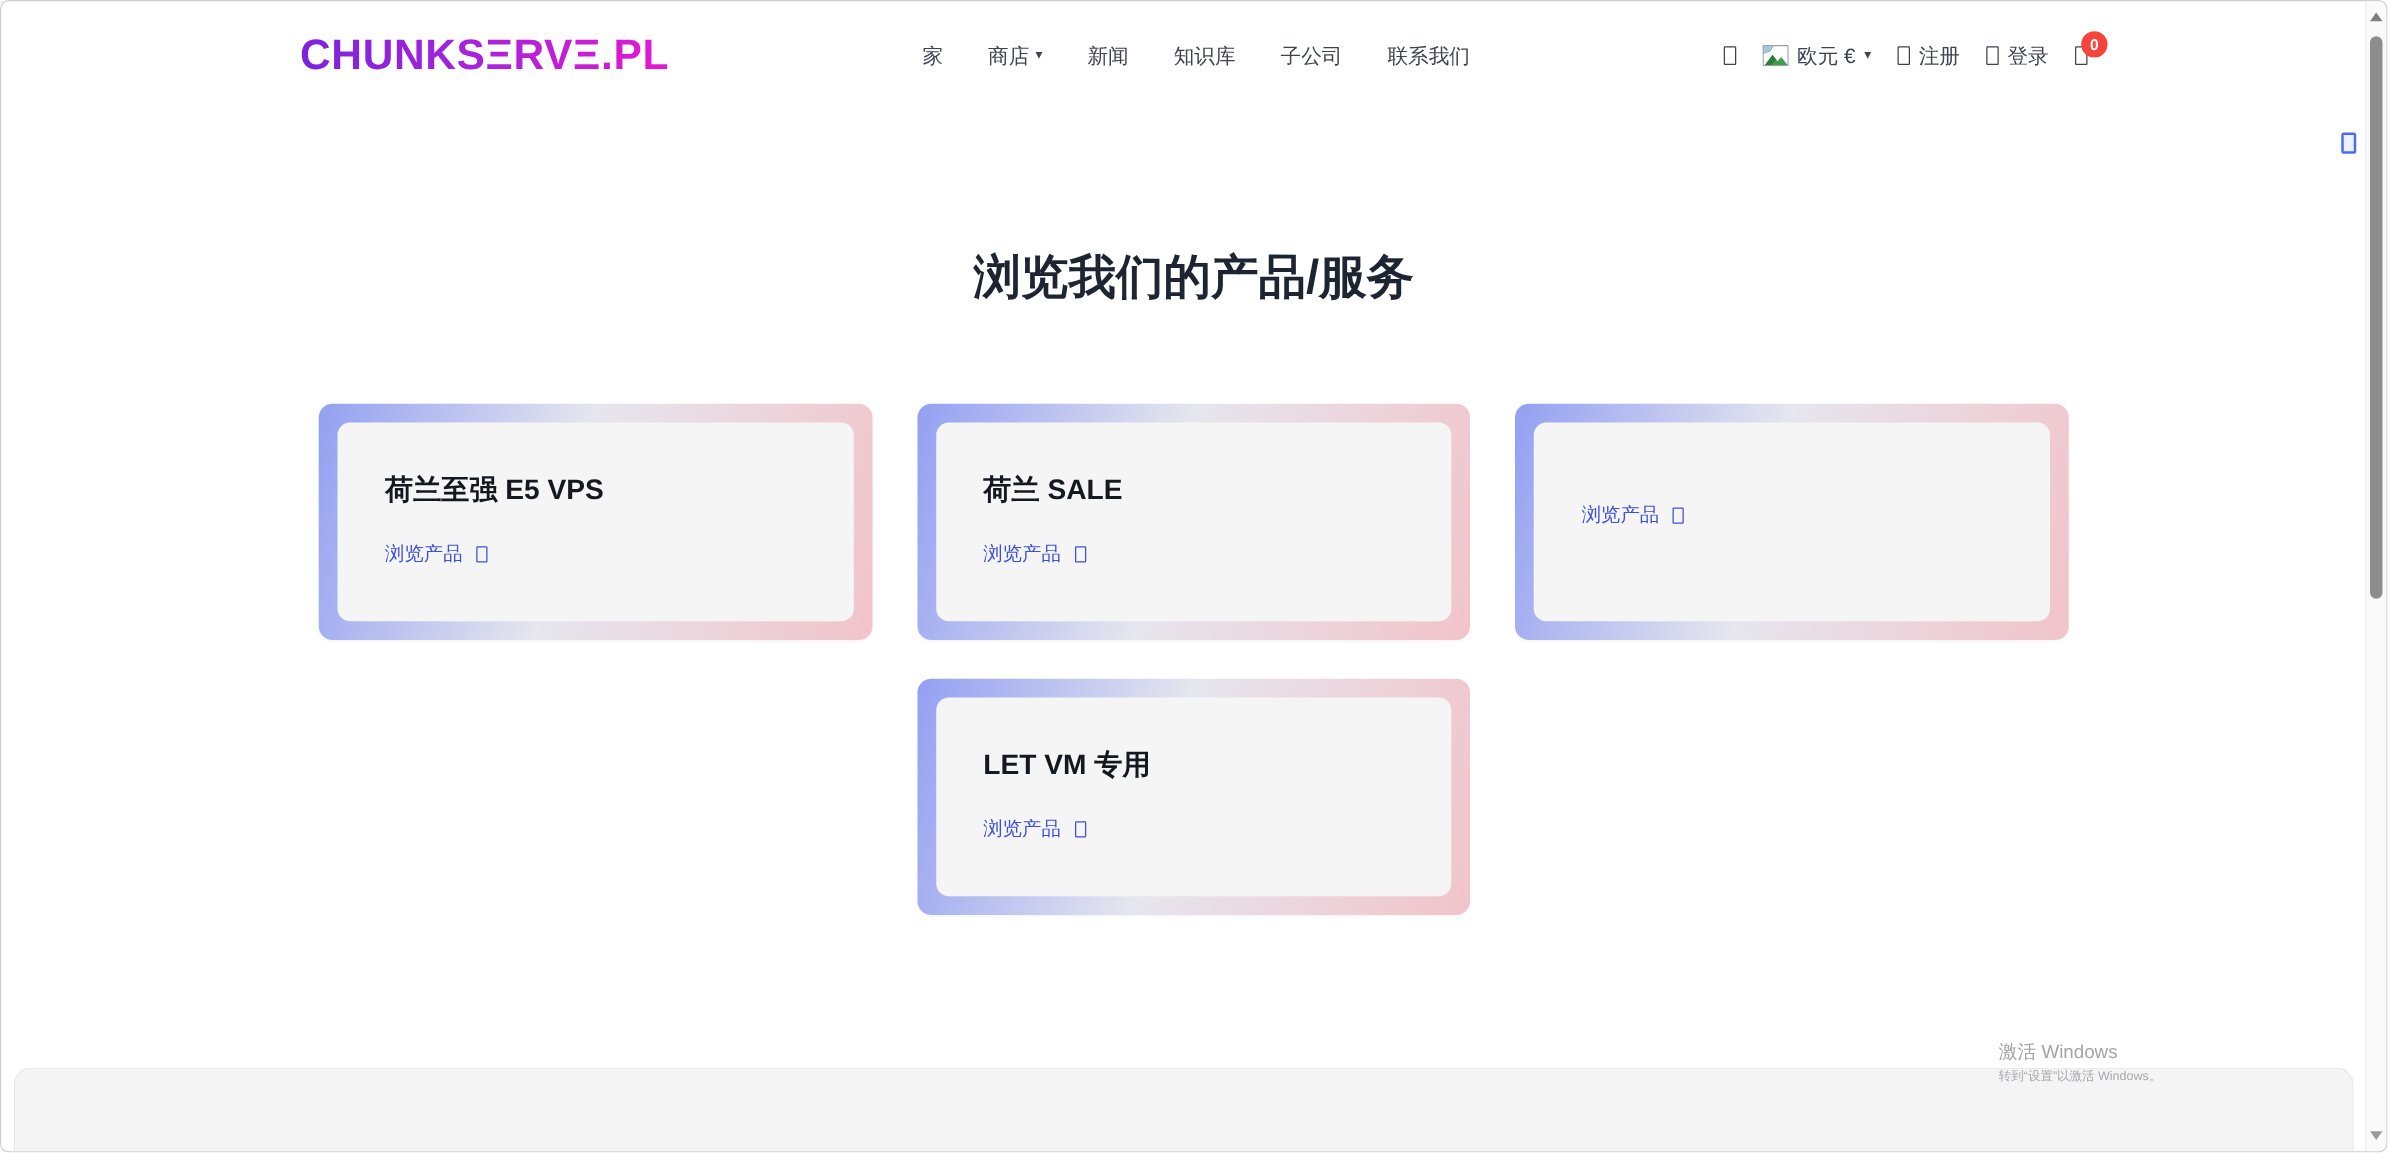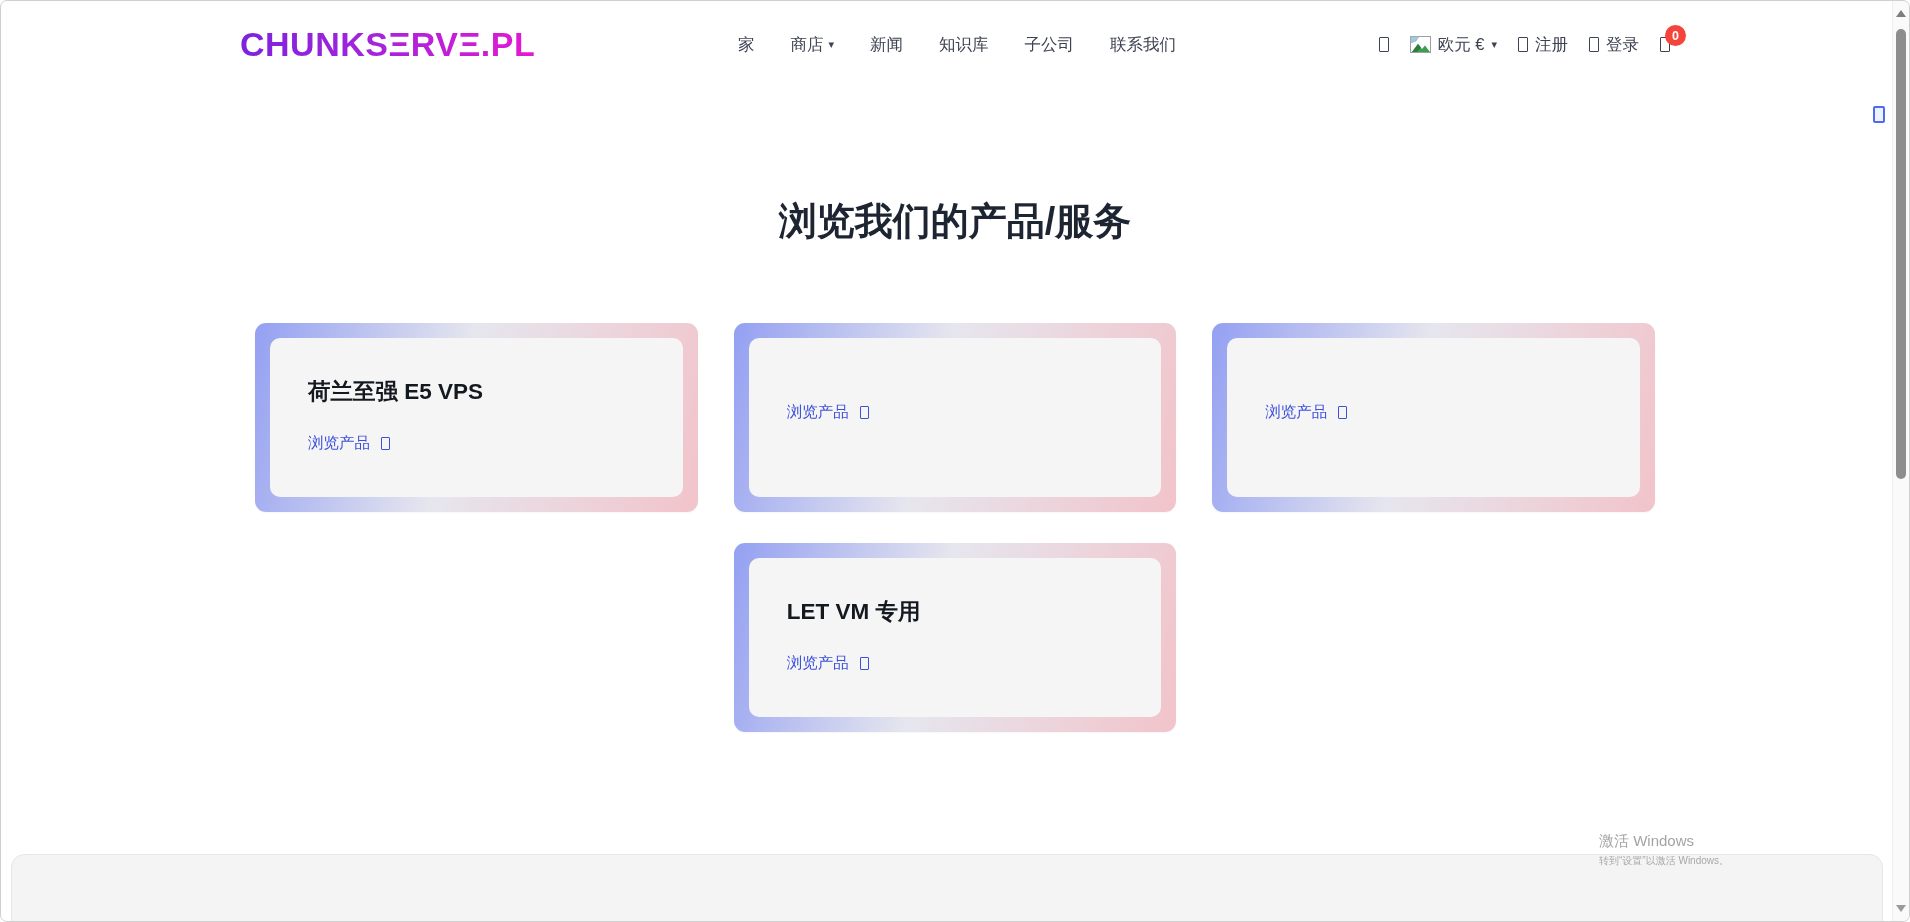--- a/index.html
+++ b/index.html
@@ -213,20 +213,21 @@
         <div class="card-title">荷兰至强 E5 VPS</div>
         <a class="card-link">
           <span>浏览产品</span>
           <span class="tofu"></span>
         </a>
       </div>
     </div>
 
     <div class="card">
       <div class="card-inner">
+        <div class="card-title">荷兰 SALE</div>
         <a class="card-link">
           <span>浏览产品</span>
           <span class="tofu"></span>
         </a>
       </div>
     </div>
 
     <div class="card">
       <div class="card-inner">
         <a class="card-link">

